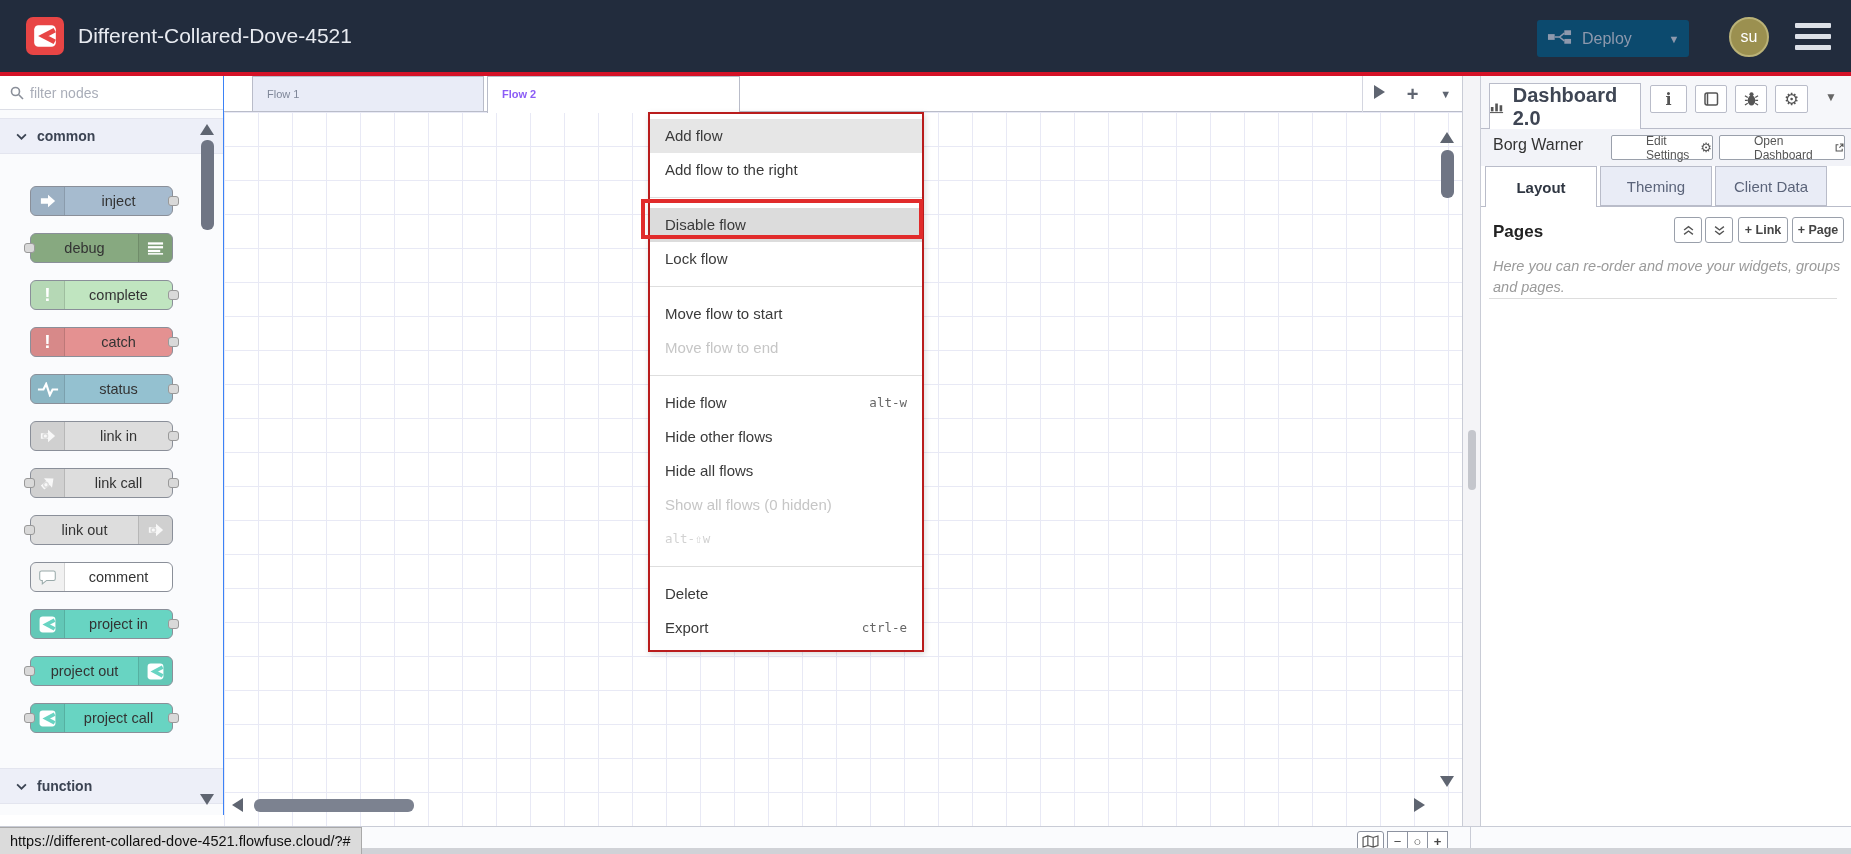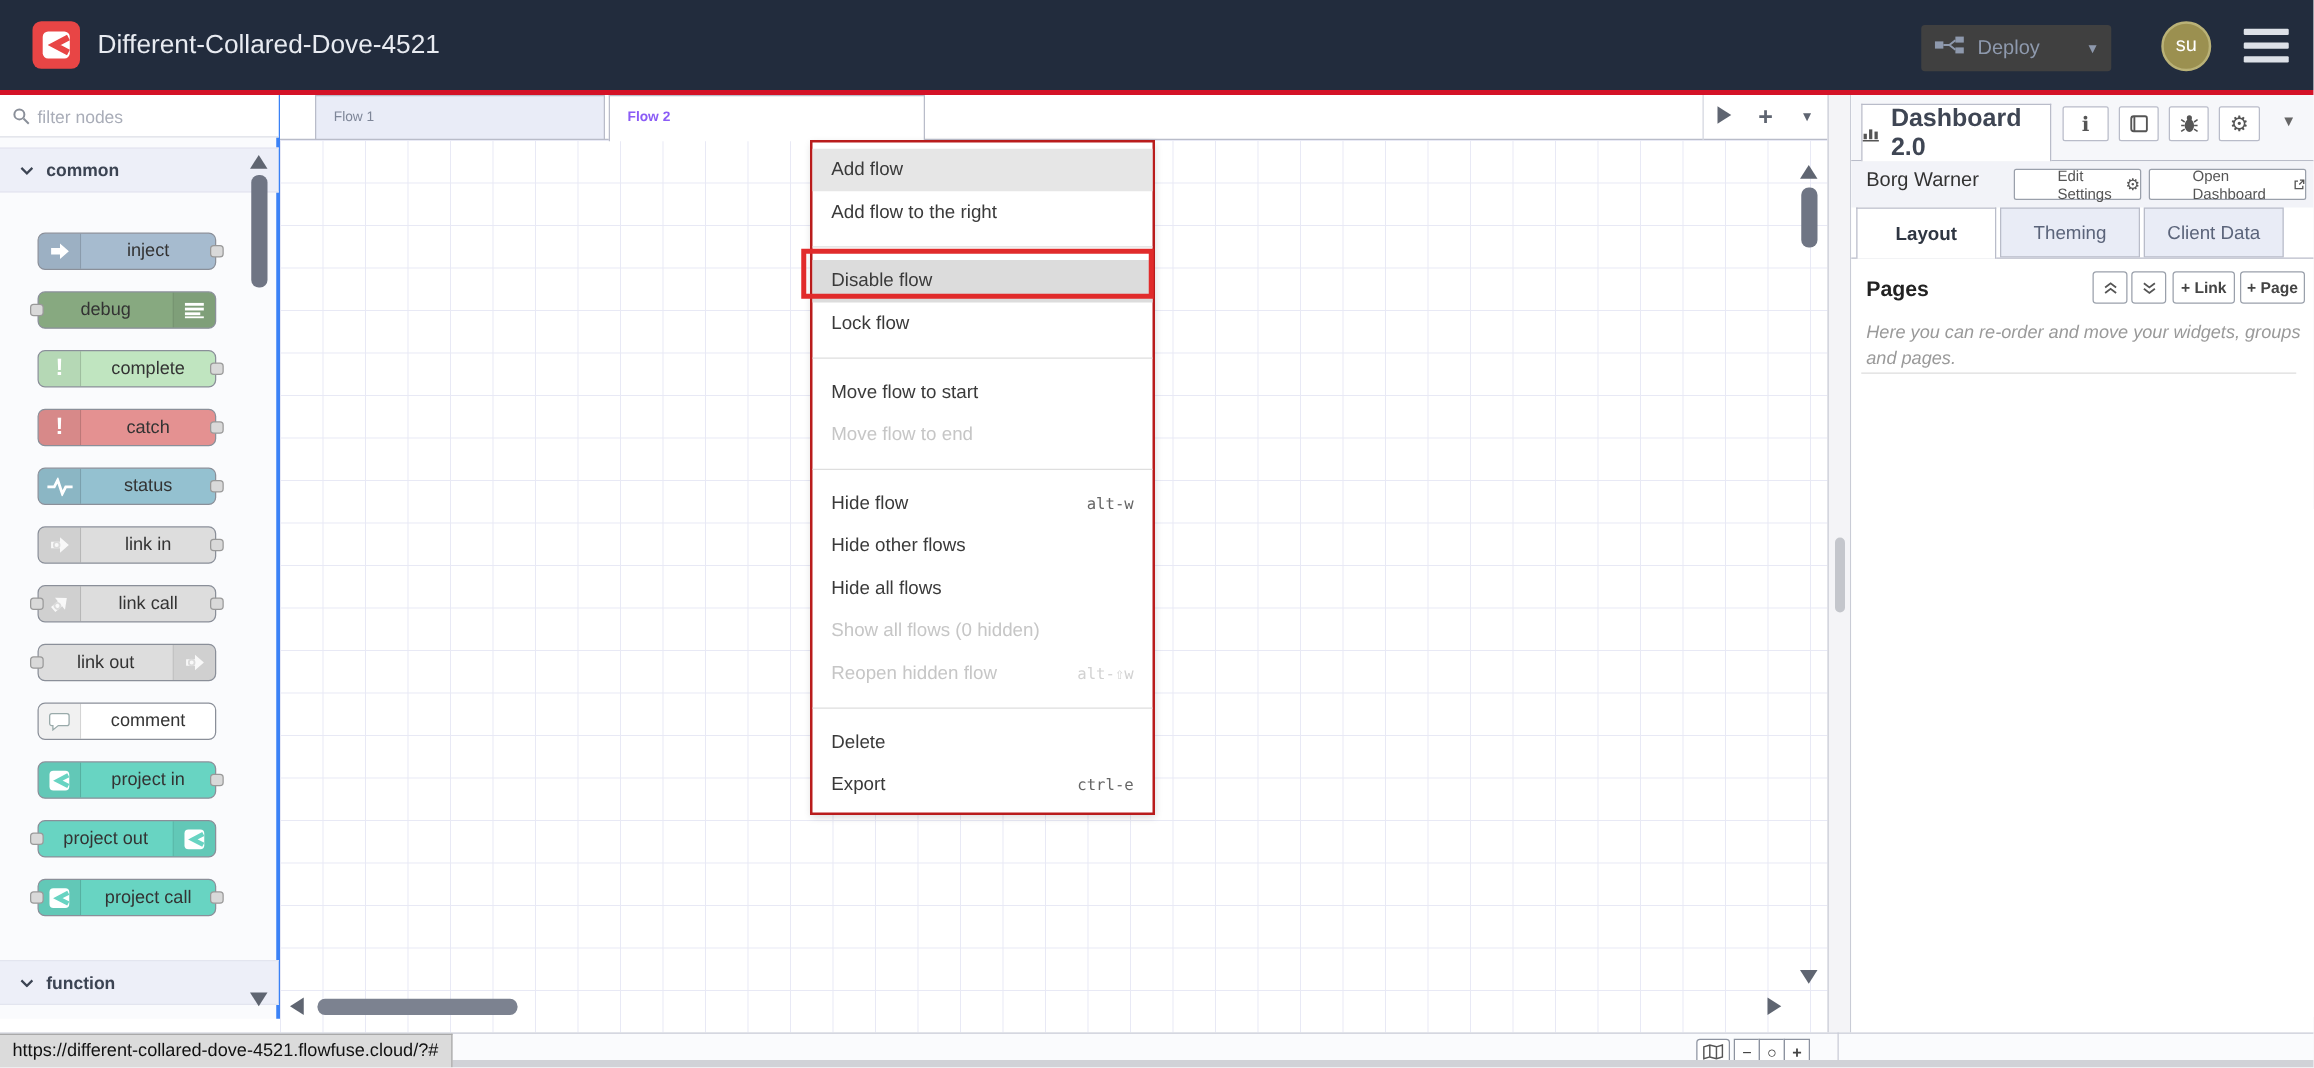--- a/index.html
+++ b/index.html
@@ -5,30 +5,30 @@
   * { margin:0; padding:0; box-sizing:border-box; }
   html,body { background:#e9e9ee; }
   body { font-family:"Liberation Sans", sans-serif; }
   #app { position:relative; width:1851px; height:854px; background:#fff; overflow:hidden; }
 
   
   #header { position:absolute; left:0; top:0; width:1851px; height:72px; background:#222c3d; }
   #accent-line { position:absolute; left:0; top:72px; width:1851px; height:4px; background:#d41227; }
   #logo { position:absolute; left:26px; top:17px; width:38px; height:38px; border-radius:7px; background:#e84545; display:flex; align-items:center; justify-content:center; }
   #app-title { position:absolute; left:78px; top:0; height:72px; line-height:72px; color:#e8ebf1; font-size:21px; }
-  #deploy-btn { position:absolute; left:1537px; top:20px; width:152px; height:37px; background:#404040; border-radius:3px; display:flex; align-items:center; color:#8e99ad; font-size:16px; }
+  #deploy-btn { position:absolute; left:1537px; top:20px; width:152px; height:37px; background:#0c4a6e; border-radius:3px; display:flex; align-items:center; color:#8e99ad; font-size:16px; }
   #deploy-btn .dicon { margin-left:10px; }
   #deploy-btn .dlabel { margin-left:10px; flex:1; }
   #deploy-btn .dcaret { width:30px; text-align:center; font-size:11px; color:#8e99ad; }
   #avatar { position:absolute; left:1729px; top:17px; width:40px; height:40px; border-radius:50%; background:#9b9050; border:2px solid #bab277; color:#fff; font-size:16px; display:flex; align-items:center; justify-content:center; }
   #hamburger { position:absolute; left:1795px; top:23px; width:36px; height:27px; display:flex; flex-direction:column; justify-content:space-between; cursor:pointer; }
   #hamburger div { height:5px; background:#dde1e8; border-radius:1px; }
 
   
-  #palette { position:absolute; left:0; top:76px; width:224px; height:739px; background:#fafbfd; border-right:3px solid #3b82f6; }
+  #palette { position:absolute; left:0; top:76px; width:224px; height:739px; background:#fafbfd; border-right:1px solid #3b82f6; }
   #palette-search { position:absolute; left:0; top:0; width:223px; height:34px; background:#fff; border-bottom:1px solid #dcdee6; display:flex; align-items:center; }
   #palette-search .ph { color:#a9adb8; font-size:14px; margin-left:6px; }
   .cat-header { position:absolute; left:0; width:223px; height:36px; background:#edeff8; display:flex; align-items:center; font-weight:bold; font-size:14px; color:#3c4453; border-top:1px solid #e3e5ef; border-bottom:1px solid #e3e5ef; }
   .cat-header svg { margin:0 10px 0 16px; }
   #cat-common { top:42px; }
   #cat-function { top:692px; }
   .pnode { position:absolute; left:30px; width:143px; height:30px; border:1px solid #8a8f99; border-radius:6px; font-size:14.5px; color:#333; }
   .pnode .nicon { position:absolute; top:0; width:34px; height:28px; background:rgba(0,0,0,0.055); display:flex; align-items:center; justify-content:center; }
   .pnode .nicon.ileft { left:0; border-right:1px solid rgba(0,0,0,0.12); border-radius:5px 0 0 5px; }
   .pnode .nicon.iright { right:0; border-left:1px solid rgba(0,0,0,0.12); border-radius:0 5px 5px 0; }
@@ -311,21 +311,20 @@
         <div class="menu-item">
           <span class="mlabel">Hide other flows</span>
         </div>
         <div class="menu-item">
           <span class="mlabel">Hide all flows</span>
         </div>
         <div class="menu-item disabled">
           <span class="mlabel">Show all flows (0 hidden)</span>
         </div>
         <div class="menu-item disabled">
-          <span class="mlabel">Reopen hidden flow</span>
           <span class="mshortcut">alt-⇧w</span>
         </div>
         <div class="menu-sep"></div>
         <div class="menu-item">
           <span class="mlabel">Delete</span>
         </div>
         <div class="menu-item">
           <span class="mlabel">Export</span>
           <span class="mshortcut">ctrl-e</span>
         </div>

